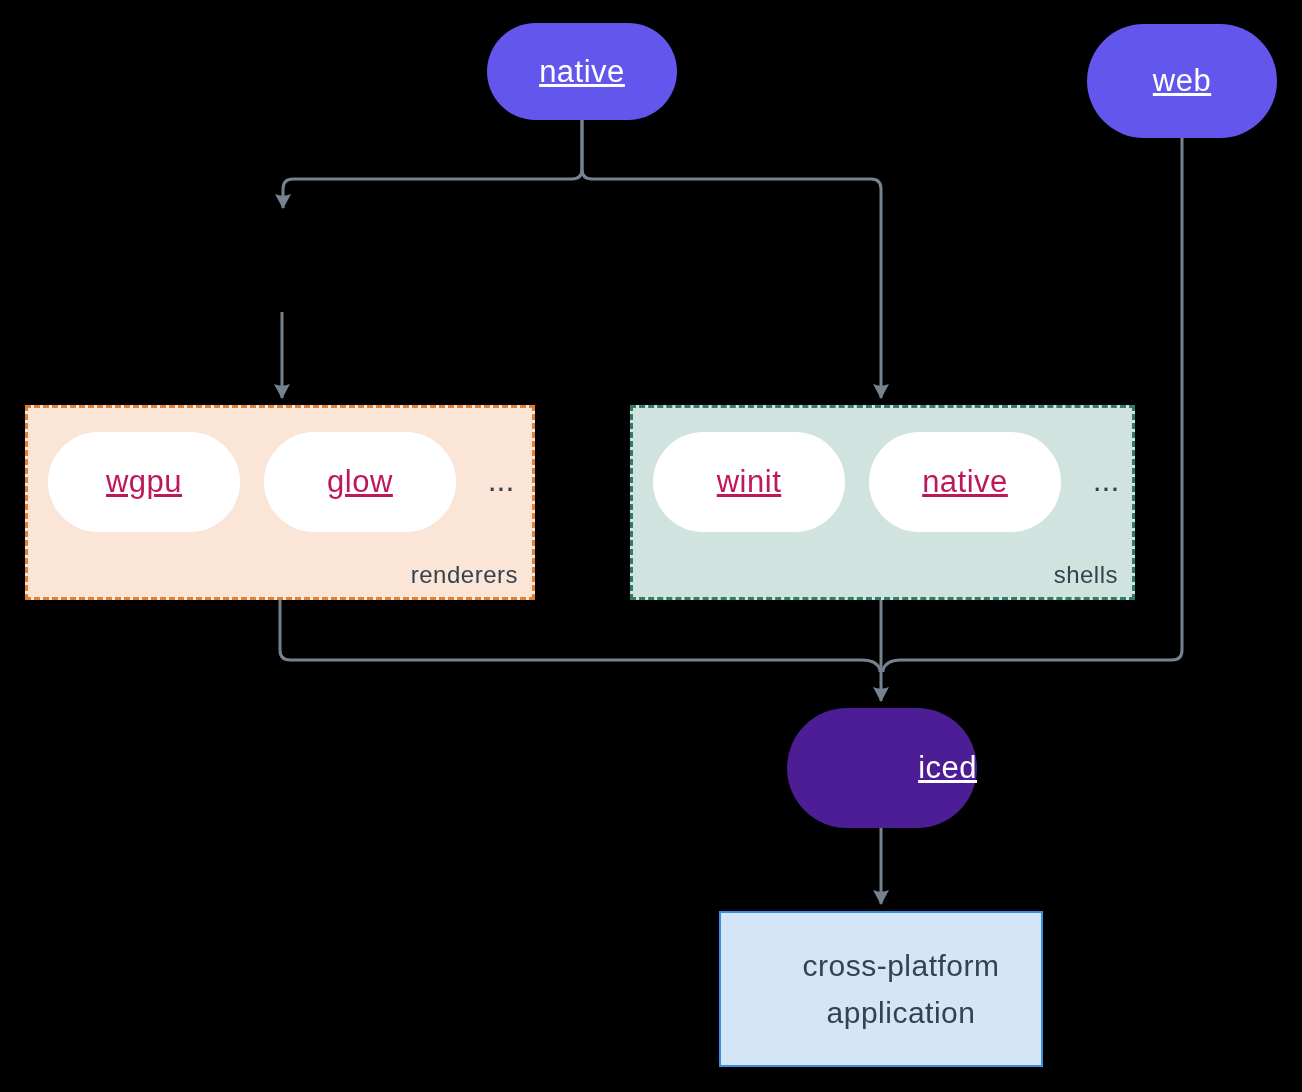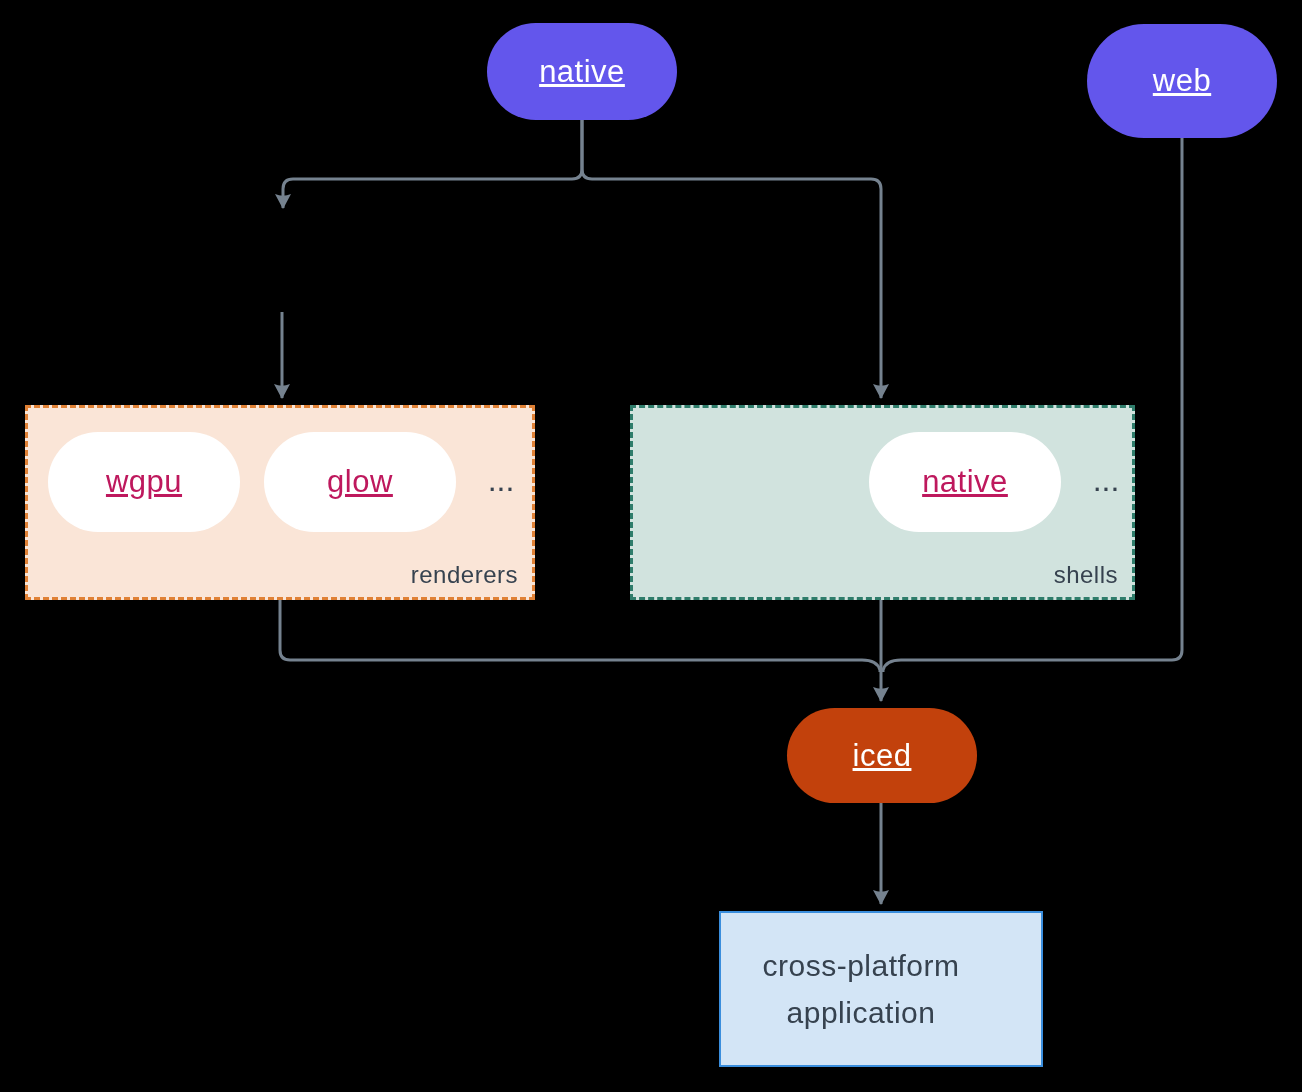--- a/index.html
+++ b/index.html
@@ -28,21 +28,21 @@
     justify-content: center;
     border-radius: 60px;
     font-size: 31px;
     letter-spacing: 0.5px;
     text-decoration: underline;
   }
   .pill.colored { color: #ffffff; }
   .node-native   { left: 487px; top: 23px;  width: 190px; height: 97px; background: #6356EC; }
   .node-web      { left: 1087px; top: 24px; width: 190px; height: 114px; background: #6356EC; }
   .node-graphics { left: 186px; top: 215px; width: 192px; height: 97px; background: #E2873C; }
-  .node-iced     { left: 787px; top: 708px; width: 190px; height: 95px; background: #c2410c; }
+  .node-iced     { left: 787px; top: 708px; width: 190px; height: 120px; background: #4c1d95; justify-content: flex-end; }
 
   .group {
     position: absolute;
     box-sizing: border-box;
     width: 510px;
     height: 195px;
   }
   .group-renderers {
     left: 25px; top: 405px;
     background: #FAE5D7;
@@ -82,21 +82,21 @@
   }
   .app-box {
     position: absolute;
     left: 719px; top: 911px;
     width: 324px; height: 156px;
     box-sizing: border-box;
     background: #D3E5F6;
     border: 2.5px solid #3A8EDD;
     display: flex;
     align-items: center;
-    justify-content: flex-start;
+    justify-content: flex-end;
     text-align: center;
   }
   .app-box span {
     display: block;
     width: 280px;
     font-size: 30px;
     line-height: 47px;
     color: #36424F;
     letter-spacing: 0.5px;
   }
@@ -137,20 +137,23 @@
       <span>wgpu</span>
     </div>
     <div class="pill white gp-2">
       <span>glow</span>
     </div>
     <div class="ellipsis">...</div>
     <div class="group-label">renderers</div>
   </div>
 
   <div class="group group-shells">
+    <div class="pill white gp-1">
+      <span>winit</span>
+    </div>
     <div class="pill white gp-2">
       <span>native</span>
     </div>
     <div class="ellipsis">...</div>
     <div class="group-label">shells</div>
   </div>
 
   <div class="pill colored node-iced">
     <span>iced</span>
   </div>

